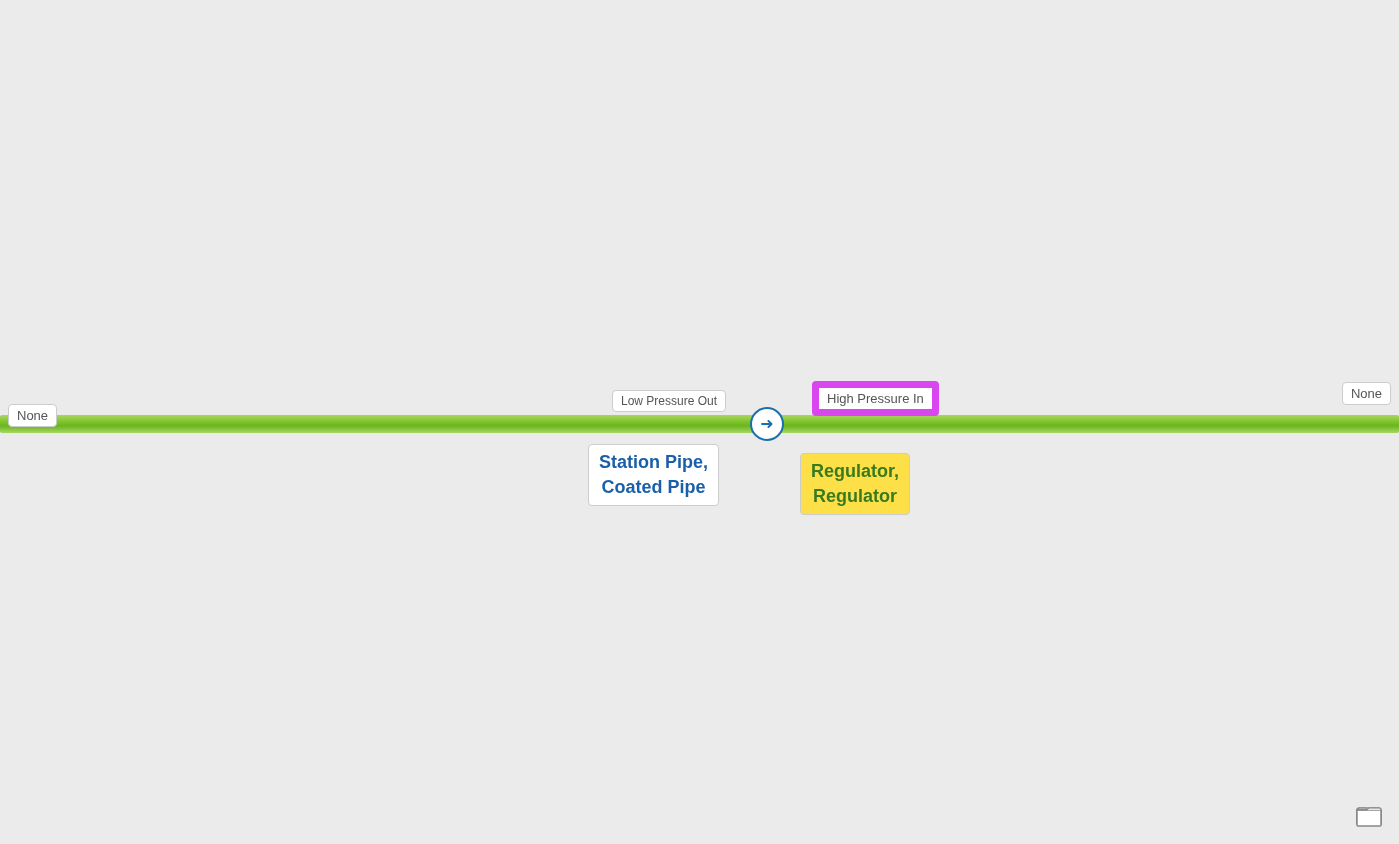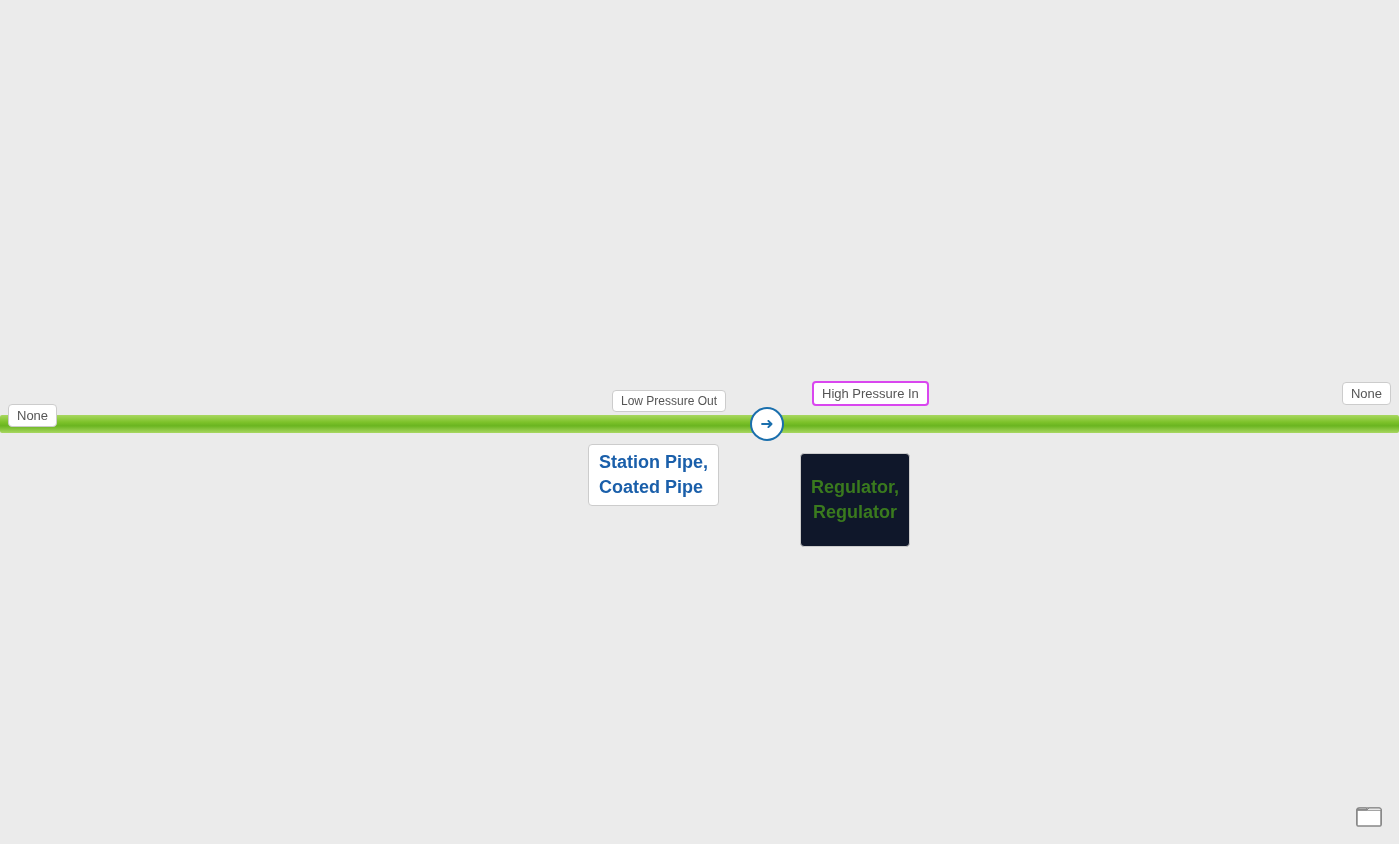--- a/index.html
+++ b/index.html
@@ -106,54 +106,54 @@
       font-size: 12px;
       color: #555;
       z-index: 20;
     }
 
     .label-high-pressure-in {
       position: absolute;
       left: 812px;
       top: 381px;
       background: white;
-      border: 2px solid #d946ef;
+      border: 7px solid #d946ef;
       border-radius: 4px;
       padding: 3px 8px;
       font-size: 13px;
       color: #555;
       z-index: 20;
     }
 
     
     .label-station-pipe {
       position: absolute;
       left: 588px;
       top: 444px;
       background: white;
       border: 1px solid #ccc;
       border-radius: 4px;
       padding: 5px 10px;
       font-size: 18px;
       font-weight: bold;
       color: #1a5faa;
-      text-align: left;
+      text-align: center;
       line-height: 1.4;
       z-index: 20;
     }
 
     
     .label-regulator {
       position: absolute;
       left: 800px;
       top: 453px;
-      background: #0f172a;
-      border: 1px solid #ccc;
-      border-radius: 4px;
-      padding: 21px 10px;
+      background: #fde047;
+      border: 1px solid #ccc;
+      border-radius: 4px;
+      padding: 5px 10px;
       font-size: 18px;
       font-weight: bold;
       color: #3a7a1e;
       text-align: center;
       line-height: 1.4;
       z-index: 20;
     }
 
     
     .bottom-right-icon {

